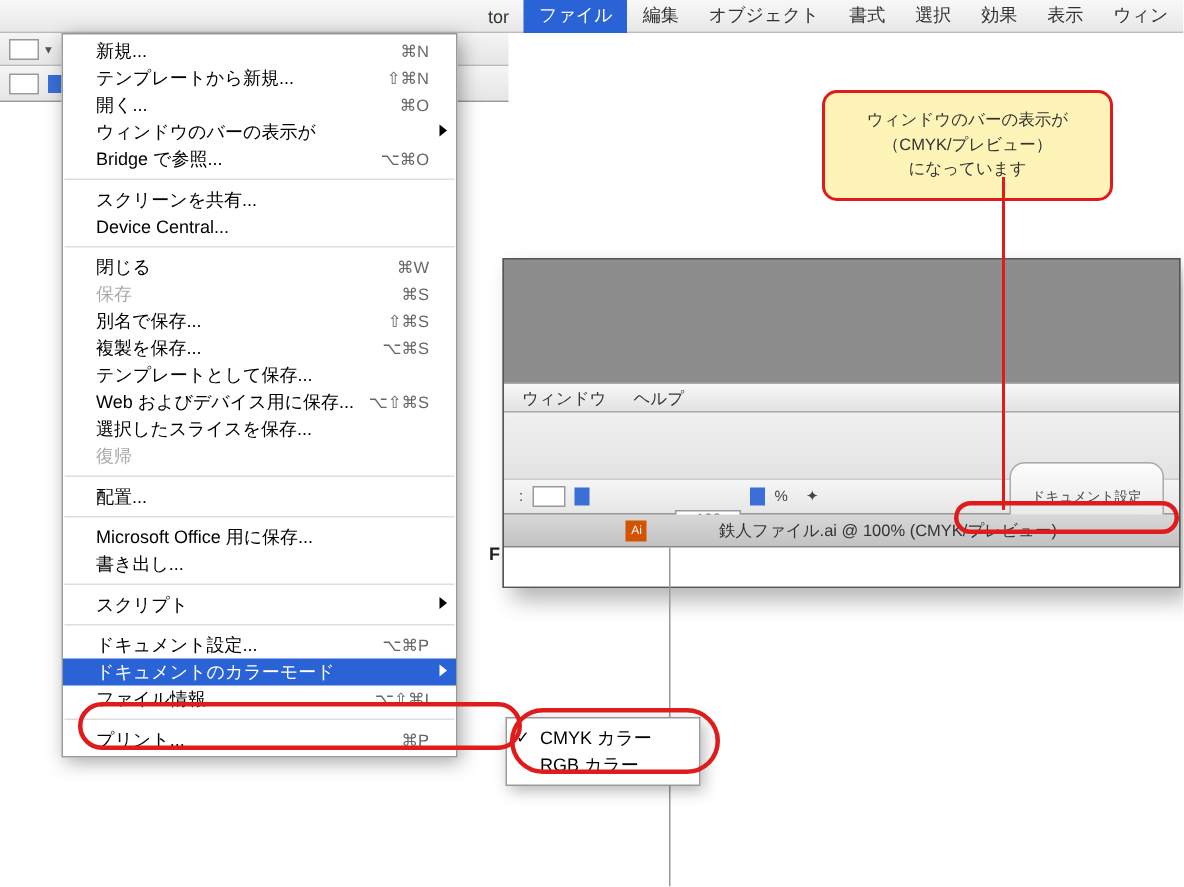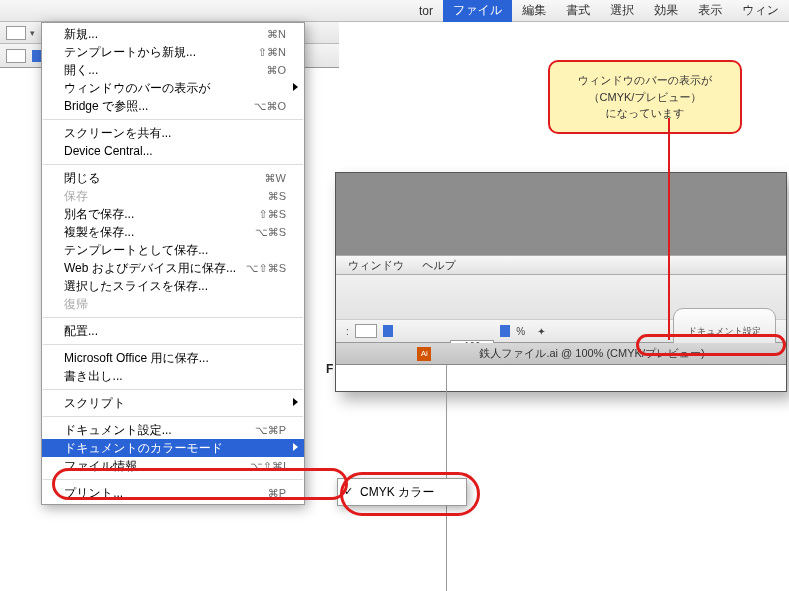--- a/index.html
+++ b/index.html
@@ -192,20 +192,21 @@
 
   .f-label { position:absolute; left:326px; top:362px; font-weight:bold; color:#222; font-size:12px; }
 </style>
 </head>
 <body>
 
 <div class="menubar">
   <span class="menubar-item">tor</span>
   <span class="menubar-item active">ファイル</span>
   <span class="menubar-item">編集</span>
+  <span class="menubar-item">オブジェクト</span>
   <span class="menubar-item">書式</span>
   <span class="menubar-item">選択</span>
   <span class="menubar-item">効果</span>
   <span class="menubar-item">表示</span>
   <span class="menubar-item">ウィン</span>
 </div>
 
 <div class="toolbar1">
   <span class="mini-swatch"></span>
   <span style="font-size:9px;color:#555;">▾</span>
@@ -336,20 +337,23 @@
       <span>プリント...</span>
       <span class="shortcut">⌘P</span>
     </div>
 </div>
 
 <div class="submenu">
   <div class="menu-item">
     <span class="check">✓</span>
     <span>CMYK カラー</span>
   </div>
+  <div class="menu-item">
+    <span>RGB カラー</span>
+  </div>
 </div>
 
 <div class="callout">
   <div>ウィンドウのバーの表示が</div>
   <div>（CMYK/プレビュー）</div>
   <div>になっています</div>
 </div>
 <div class="callout-line"></div>
 
 <div class="red-oval oval-menu"></div>

